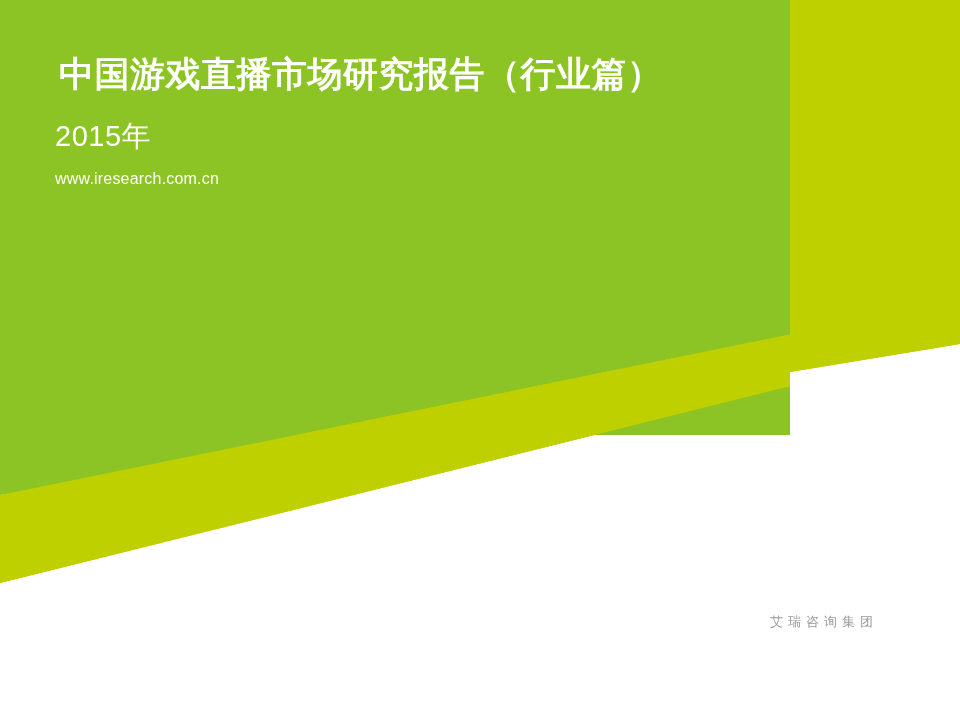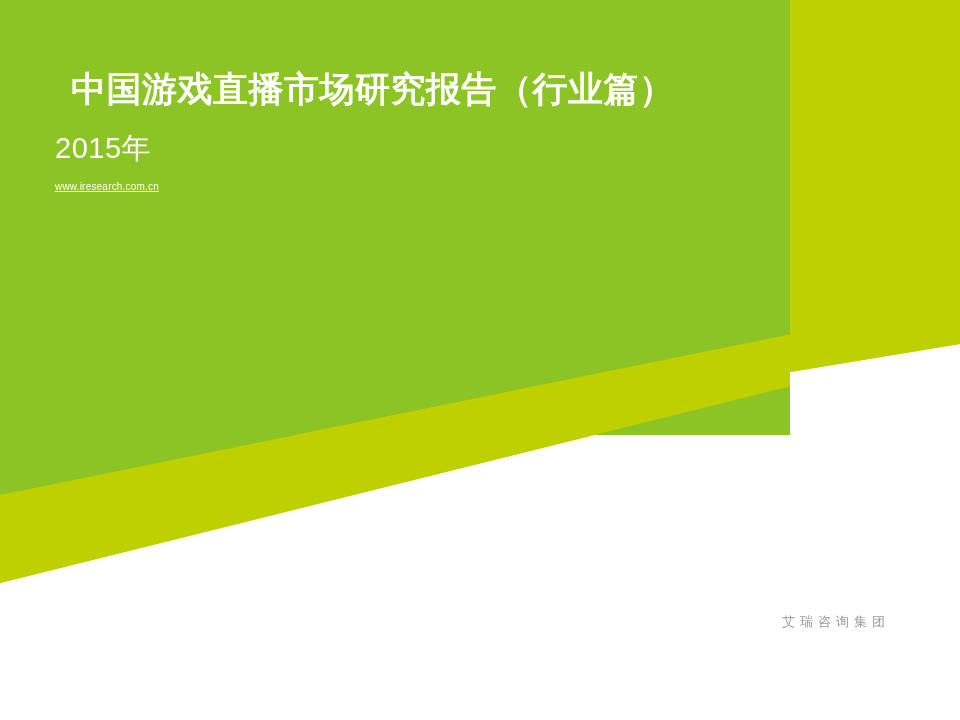--- a/index.html
+++ b/index.html
@@ -30,64 +30,64 @@
   }
 
   
   .header-block {
     position: absolute;
     left: 55px;
     top: 52px;
     width: 760px;
   }
   .report-title {
-    margin: 16px;
+    margin: 4px;
     font-size: 35px;
     line-height: 1.22;
     font-weight: bold;
     color: #ffffff;
     letter-spacing: 0.5px;
     white-space: nowrap;
+    font-family: Liberation Mono, monospace;
   }
   .report-subtitle {
     margin: 22px 0 0 0;
     font-size: 29px;
     line-height: 1.1;
     font-weight: normal;
     color: #ffffff;
     letter-spacing: 0.5px;
   }
   .report-url {
     margin: 16px 0 0 0;
-    font-size: 10px;
+    font-size: 16px;
     line-height: 1.2;
     font-weight: normal;
     color: #ffffff;
     letter-spacing: 0.2px;
-    text-decoration: underline;
   }
 
   
   .logo-block {
     position: absolute;
     left: 763px;
     top: 612px;
     width: 170px;
     height: 84px;
   }
   .logo-mark {
     position: relative;
     width: 170px;
     height: 50px;
   }
   .logo-mark svg {
     display: block;
   }
   .logo-cn {
-    margin: 2px 0 0 12px;
+    margin: 2px 0 0 0;
     padding-left: 7px;
     font-size: 13px;
     line-height: 1.2;
     color: #9a9a9a;
     letter-spacing: 5px;
     white-space: nowrap;
   }
 </style>
 </head>
 <body>

